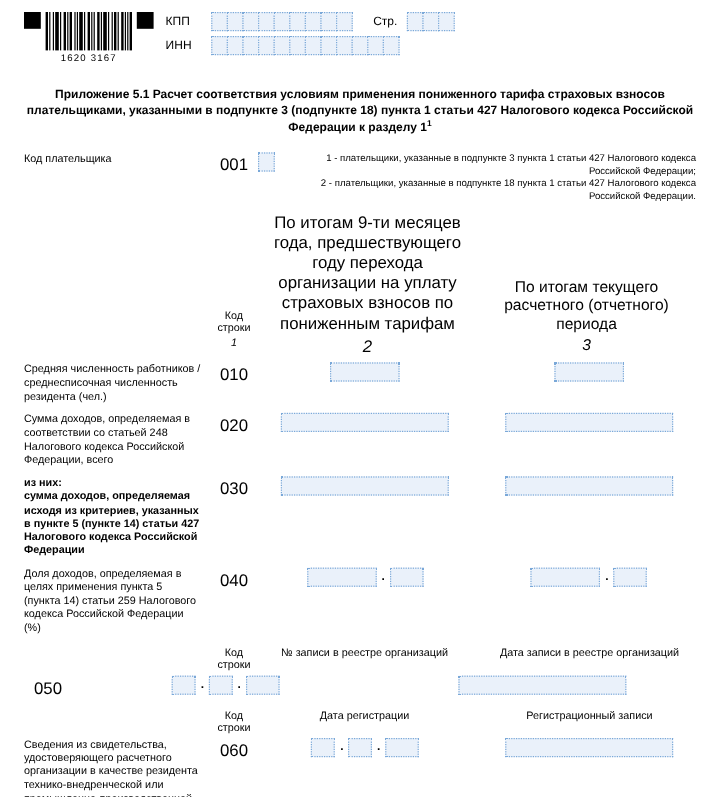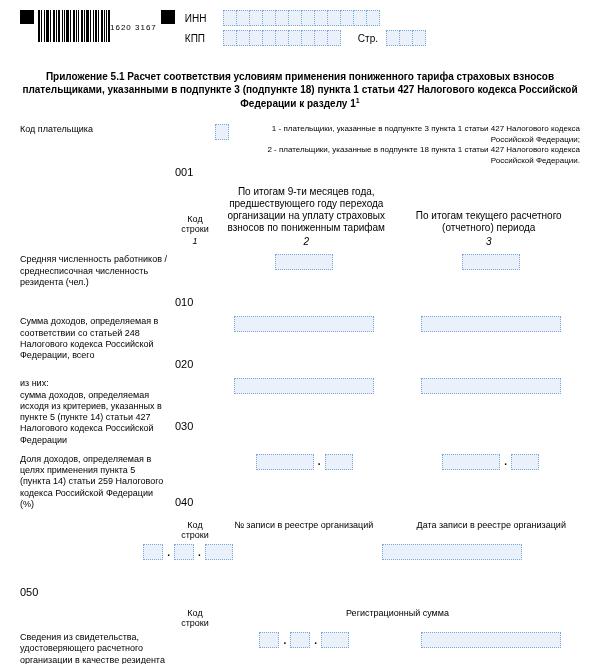--- a/index.html
+++ b/index.html
@@ -8,21 +8,21 @@
     font-size: 9px;
     color: #000;
     margin: 0;
     padding: 10px 20px;
     width: 600px;
     background: #fff;
   }
   .top-row { display: flex; align-items: flex-start; gap: 10px; margin-bottom: 20px; }
   .barcode-area { display: flex; align-items: flex-start; gap: 4px; }
   .black-sq { width: 14px; height: 14px; background: #000; }
-  .barcode { display: flex; flex-direction: row; align-items: center; }
+  .barcode { display: flex; flex-direction: column; align-items: center; }
   .bars { display: flex; height: 32px; gap: 0; }
   .bar { background: #000; display: inline-block; height: 100%; }
   .b1 { width: 1px; } .b2 { width: 2px; } .b3 { width: 3px; }
   .sp { width: 1px; } .sp2 { width: 2px; }
   .barnum { font-size: 8px; margin-top: 2px; letter-spacing: 1px; }
   .id-fields { flex: 1; }
   .id-row { display: flex; align-items: center; margin-bottom: 4px; gap: 8px; }
   .id-label { width: 30px; font-size: 10px; }
   .cells { display: flex; }
   .cell {
@@ -34,28 +34,28 @@
   .str-label { margin-left: 10px; font-size: 10px; }
   .title {
     text-align: center;
     font-weight: bold;
     font-size: 10px;
     margin: 10px 0 14px;
     line-height: 1.3;
   }
   .row { display: flex; align-items: flex-start; margin-bottom: 8px; }
   .desc { width: 155px; padding-right: 8px; font-size: 9px; line-height: 1.25; }
-  .code-col { width: 40px; text-align: left; font-size: 11px; padding-top:2px;margin-top:40px;}
+  .code-col { width: 40px; text-align: center; font-size: 14px; padding-top:2px;}
   .data-col { flex: 1; display: flex; }
   .note { font-size: 8px; line-height: 1.3; text-align: right; }
   .header-row { display: flex; align-items: flex-end; margin: 8px 0 2px; }
   .hcol1 { width: 155px; }
   .hcol2 { width: 40px; text-align: center; font-size: 9px; }
-  .hcol3 { flex: 1; text-align: center; font-size: 10px; padding: 0 6px; line-height:1.2;}
-  .hcol4 { flex: 1; text-align: center; font-size: 10px; padding: 0 6px; line-height:1.2;}
+  .hcol3 { flex: 1; text-align: center; font-size: 14px; padding: 0 6px; line-height:1.2;}
+  .hcol4 { flex: 1; text-align: center; font-size: 13px; padding: 0 6px; line-height:1.2;}
   .num-row { display: flex; margin-bottom: 6px; font-style: italic; font-size: 9px;}
   .field-group { display: flex; align-items: center; gap: 8px; flex:1;}
   .field-box {
     height: 16px;
     background: #eaf1fa;
     border: 1px dotted #7aa8d8;
   }
   .w60 { width: 58px; }
   .w30 { width: 28px; } .w20 { width: 20px; } .w140 {width:140px;}
   .dot { font-size: 10px; font-weight:bold;}
@@ -125,52 +125,52 @@
         <span class="bar b1"></span>
           <span class="sp"></span>
           <span class="bar b2"></span>
       </div>
       <div class="barnum">1620 3167</div>
     </div>
     <div class="black-sq"></div>
   </div>
   <div class="id-fields">
     <div class="id-row">
+      <div class="id-label">КПП</div>
+      <div class="cells">
+        <div class="cell"></div>
+          <div class="cell"></div>
+          <div class="cell"></div>
+          <div class="cell"></div>
+        <div class="cell"></div>
+          <div class="cell"></div>
+          <div class="cell"></div>
+          <div class="cell"></div>
+        <div class="cell"></div>
+      </div>
+      <div class="str-label">Стр.</div>
+      <div class="cells">
+        <div class="cell"></div>
+          <div class="cell"></div>
+          <div class="cell"></div>
+      </div>
+    </div>
+    <div class="id-row">
       <div class="id-label">ИНН</div>
       <div class="cells">
         <div class="cell"></div>
           <div class="cell"></div>
           <div class="cell"></div>
           <div class="cell"></div>
         <div class="cell"></div>
           <div class="cell"></div>
           <div class="cell"></div>
           <div class="cell"></div>
         <div class="cell"></div>
           <div class="cell"></div>
-          <div class="cell"></div>
-          <div class="cell"></div>
-      </div>
-    </div>
-    <div class="id-row">
-      <div class="id-label">КПП</div>
-      <div class="cells">
-        <div class="cell"></div>
-          <div class="cell"></div>
-          <div class="cell"></div>
-          <div class="cell"></div>
-        <div class="cell"></div>
-          <div class="cell"></div>
-          <div class="cell"></div>
-          <div class="cell"></div>
-        <div class="cell"></div>
-      </div>
-      <div class="str-label">Стр.</div>
-      <div class="cells">
-        <div class="cell"></div>
           <div class="cell"></div>
           <div class="cell"></div>
       </div>
     </div>
   </div>
 </div>
 
 <div class="title">
   <span>Приложение 5.1 Расчет соответствия условиям применения пониженного тарифа страховых взносов плательщиками, указанными в подпункте 3 (подпункте 18) пункта 1 статьи 427 Налогового кодекса Российской Федерации к разделу 1</span><sup>1</sup>
 </div>
@@ -222,21 +222,21 @@
     <div style="flex:1;display:flex;justify-content:center;">
         <div class="field-box w140"></div>
       </div>
     <div style="flex:1;display:flex;justify-content:center;">
         <div class="field-box w140"></div>
       </div>
   </div>
 </div>
 
 <div class="row">
-  <div class="desc" style="white-space:pre-line;">из них:
+  <div class="desc" style="white-space:pre-line;font-weight:bold;">из них:
 сумма доходов, определяемая исходя из критериев, указанных в пункте 5 (пункте 14) статьи 427 Налогового кодекса Российской Федерации</div>
   <div class="code-col">030</div>
   <div class="field-group">
     <div style="flex:1;display:flex;justify-content:center;">
         <div class="field-box w140"></div>
       </div>
     <div style="flex:1;display:flex;justify-content:center;">
         <div class="field-box w140"></div>
       </div>
   </div>
@@ -282,21 +282,22 @@
     <div style="flex:1;display:flex;justify-content:center;">
       <div class="field-box w140"></div>
     </div>
   </div>
 </div>
 
 <div class="sub-header-row">
   <div class="hcol1"></div>
   <div class="hcol2">Код строки</div>
   <div class="two-col">
-    <div>Регистрационный сумма</div>
+    <div>Дата регистрации</div>
+    <div>Регистрационный записи</div>
   </div>
 </div>
 <div class="row">
   <div class="desc">
     <span>Сведения из свидетельства, удостоверяющего расчетного организации в качестве резидента технико-внедренческой или промышленно-производственной особой экономической зоны</span><sup>2</sup>
   </div>
   <div class="code-col">060</div>
   <div class="field-group">
     <div style="flex:1;display:flex;justify-content:center;">
       <div class="date-group">

